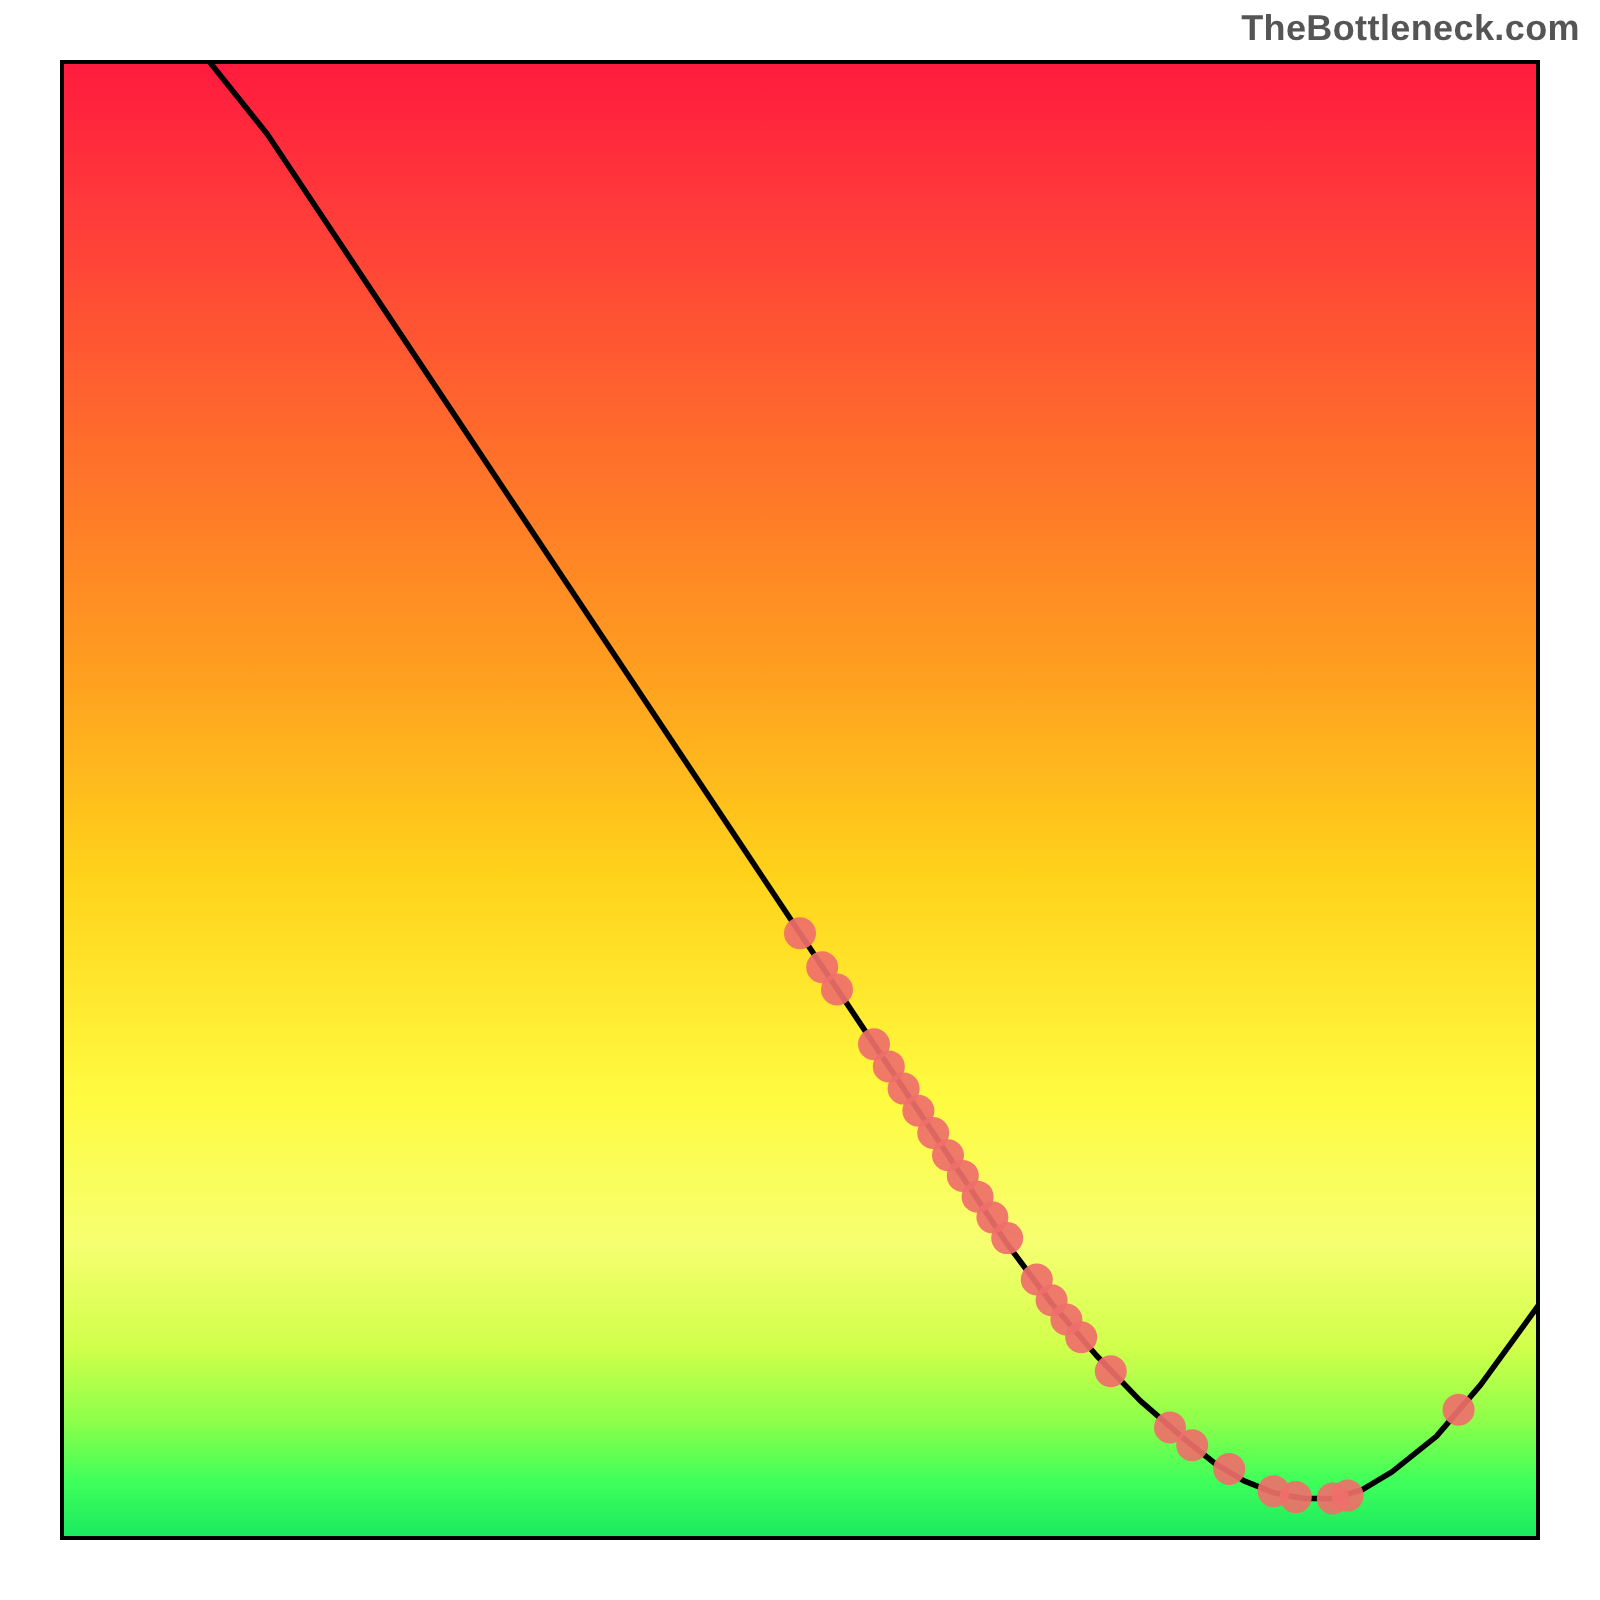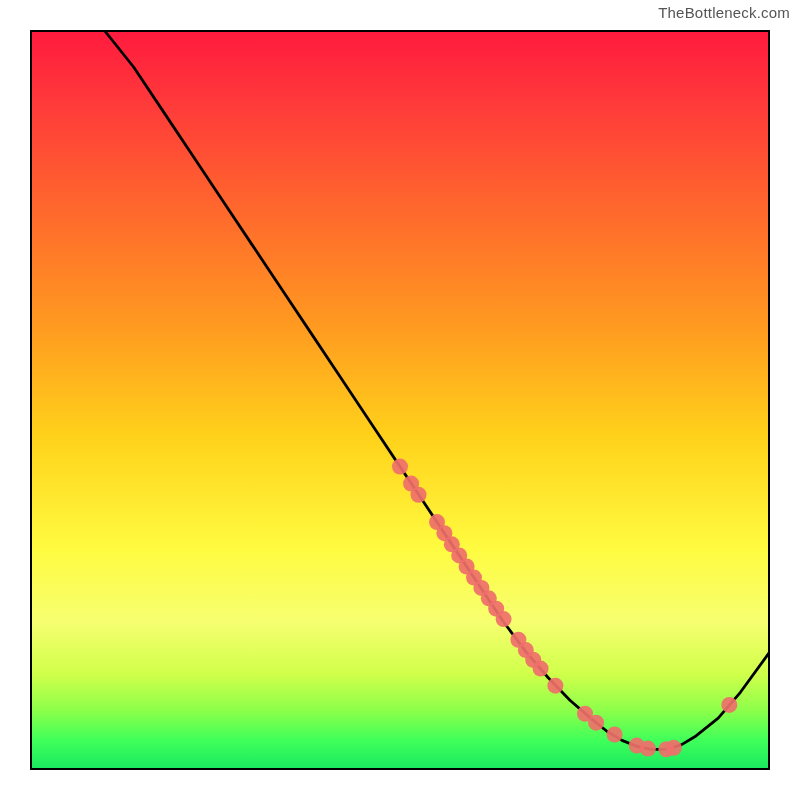--- a/index.html
+++ b/index.html
@@ -14,23 +14,23 @@
   .wrap {
     position: relative;
     width: 800px;
     height: 800px;
   }
   .attribution {
     position: absolute;
     top: 4px;
     right: 10px;
     color: #555;
-    font-size: 15px;
+    font-size: 18px;
     letter-spacing: 0.2px;
-    font-weight: 400;
+    font-weight: 700;
     z-index: 10;
     margin-left: 13px;
   }
   .plot {
     position: absolute;
     left: 30px;
     top: 30px;
     width: 740px;
     height: 740px;
     box-sizing: border-box;

